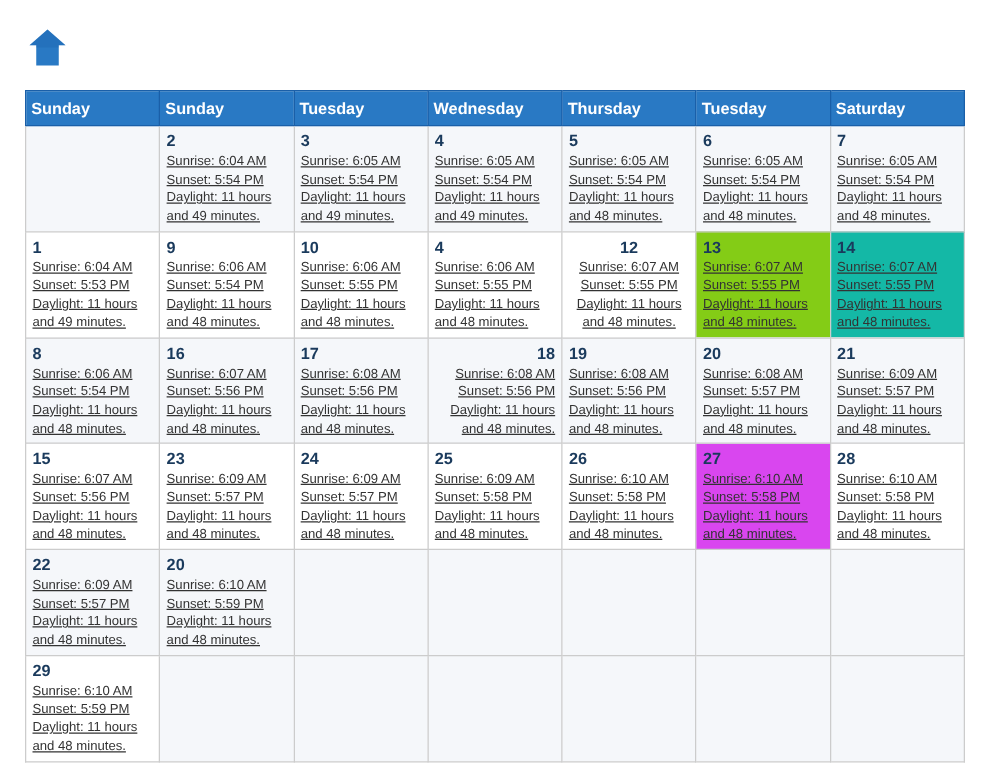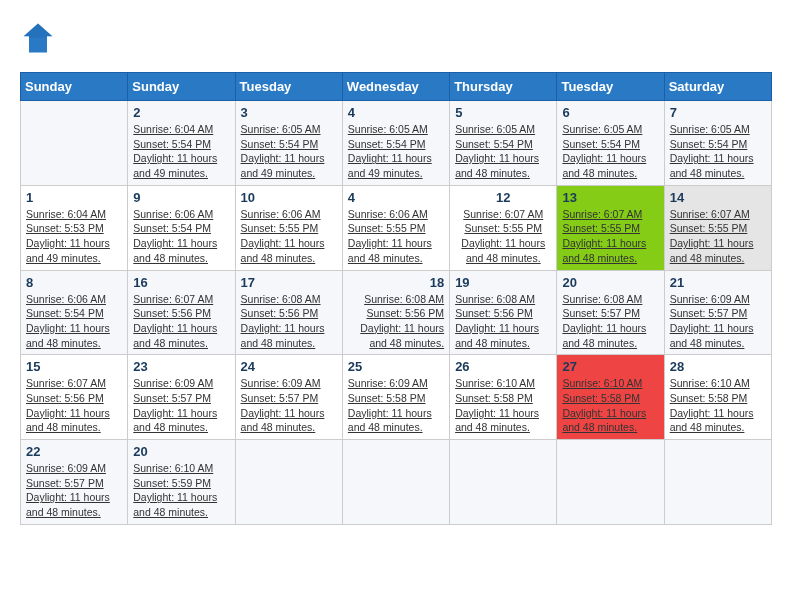--- a/index.html
+++ b/index.html
@@ -206,21 +206,21 @@
 Daylight: 11 hours
 and 48 minutes.</div>
         </td>
         <td style="background: #84cc16;">
           <span class="day-num">13</span>
           <div class="day-info" style="white-space: pre-line;">Sunrise: 6:07 AM
 Sunset: 5:55 PM
 Daylight: 11 hours
 and 48 minutes.</div>
         </td>
-        <td style="background: #e5e5e5;">
+        <td style="background: #14b8a6;">
           <span class="day-num">14</span>
           <div class="day-info" style="white-space: pre-line;">Sunrise: 6:07 AM
 Sunset: 5:55 PM
 Daylight: 11 hours
 and 48 minutes.</div>
         </td>
       </tr>
       <tr>
         <td style="background: rgb(245, 247, 250);">
           <span class="day-num">8</span>
@@ -301,21 +301,21 @@
 Daylight: 11 hours
 and 48 minutes.</div>
         </td>
         <td style="background: rgb(255, 255, 255);">
           <span class="day-num">26</span>
           <div class="day-info" style="white-space: pre-line;">Sunrise: 6:10 AM
 Sunset: 5:58 PM
 Daylight: 11 hours
 and 48 minutes.</div>
         </td>
-        <td style="background: #ef4444;">
+        <td style="background: #d946ef;">
           <span class="day-num">27</span>
           <div class="day-info" style="white-space: pre-line;">Sunrise: 6:10 AM
 Sunset: 5:58 PM
 Daylight: 11 hours
 and 48 minutes.</div>
         </td>
         <td style="background: rgb(255, 255, 255);">
           <span class="day-num">28</span>
           <div class="day-info" style="white-space: pre-line;">Sunrise: 6:10 AM
 Sunset: 5:58 PM
@@ -336,15 +336,30 @@
           <div class="day-info" style="white-space: pre-line;">Sunrise: 6:10 AM
 Sunset: 5:59 PM
 Daylight: 11 hours
 and 48 minutes.</div>
         </td>
         <td class="empty" style="background: rgb(245, 247, 250);"></td>
         <td class="empty" style="background: rgb(245, 247, 250);"></td>
         <td class="empty" style="background: rgb(245, 247, 250);"></td>
         <td class="empty" style="background: rgb(245, 247, 250);"></td>
         <td class="empty" style="background: rgb(245, 247, 250);"></td>
+      </tr>
+      <tr>
+        <td style="background: rgb(255, 255, 255);">
+          <span class="day-num">29</span>
+          <div class="day-info" style="white-space: pre-line;">Sunrise: 6:10 AM
+Sunset: 5:59 PM
+Daylight: 11 hours
+and 48 minutes.</div>
+        </td>
+        <td class="empty" style="background: rgb(255, 255, 255);"></td>
+        <td class="empty" style="background: rgb(255, 255, 255);"></td>
+        <td class="empty" style="background: rgb(255, 255, 255);"></td>
+        <td class="empty" style="background: rgb(255, 255, 255);"></td>
+        <td class="empty" style="background: rgb(255, 255, 255);"></td>
+        <td class="empty" style="background: rgb(255, 255, 255);"></td>
       </tr>
     </tbody>
 </table>
 
 </body></html>

